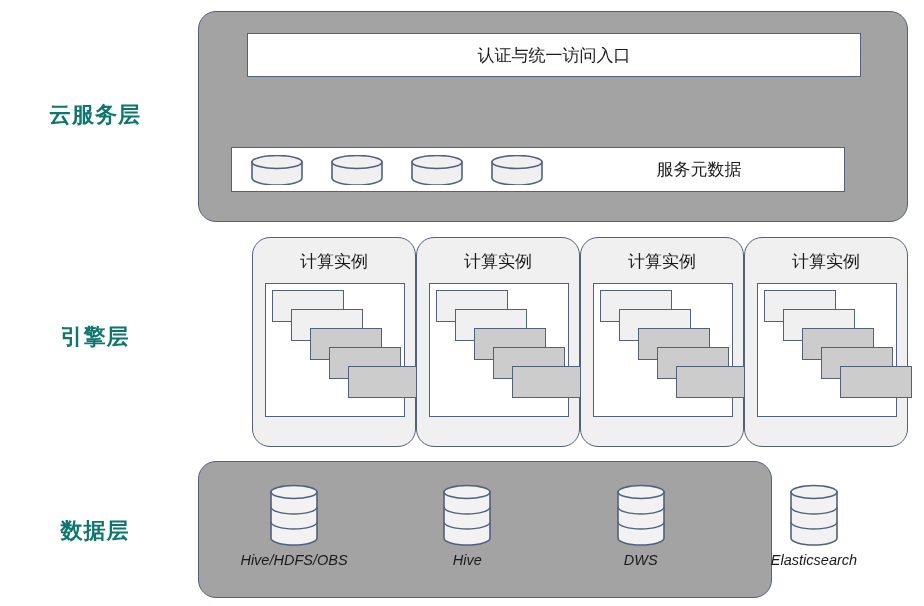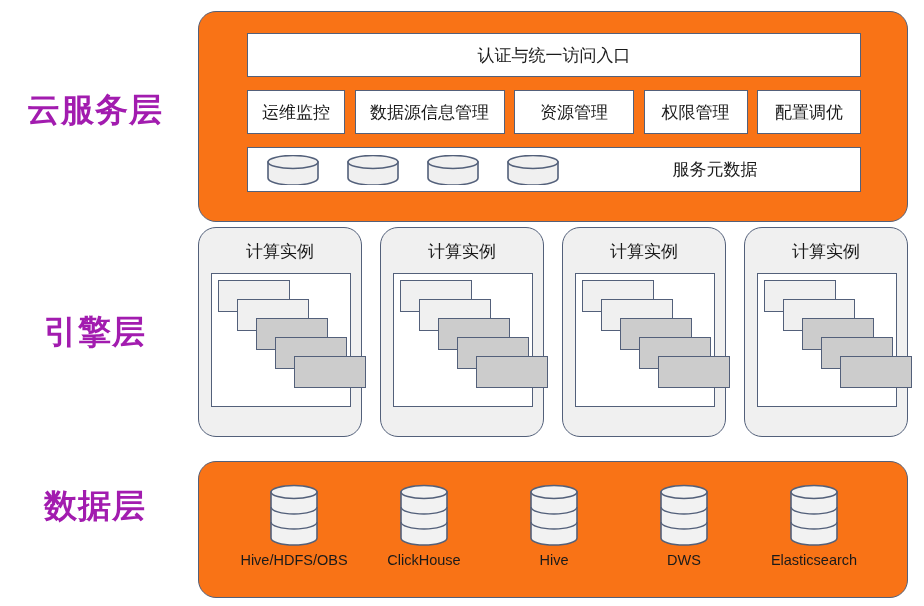--- a/index.html
+++ b/index.html
@@ -16,33 +16,34 @@
   }
 
   
   .layer-label {
     position: absolute;
     left: 0;
     width: 190px;
     text-align: center;
     font-family: "Liberation Sans", sans-serif;
     font-weight: bold;
-    font-size: 33px;
-    color: #a21caf;
+    font-size: 22px;
+    color: #0f766e;
     letter-spacing: 1px;
     white-space: nowrap;
+    margin-top: 12px;
   }
   #label-cloud { top: 88px; }
   #label-engine { top: 310px; }
-  #label-data { top: 484px; }
+  #label-data { top: 504px; }
 
   
   .panel {
     position: absolute;
-    background: #f97316;
+    background: #a3a3a3;
     border: 1.6px solid #53607a;
     border-radius: 18px;
     box-sizing: border-box;
   }
 
   
   #cloud-panel {
     left: 198px;
     top: 11px;
     width: 710px;
@@ -88,21 +89,21 @@
     white-space: nowrap;
   }
   .svc-btn.w1 { width: 98px; }
   .svc-btn.w2 { width: 150px; }
   .svc-btn.w3 { width: 120px; }
   .svc-btn.w4 { width: 104px; }
   .svc-btn.w5 { width: 104px; }
 
   #meta-row {
     position: absolute;
-    left: 48px;
+    left: 32px;
     top: 135px;
     width: 614px;
     height: 45px;
     background: #ffffff;
     border: 1.6px solid #53607a;
     box-sizing: border-box;
     display: flex;
     align-items: center;
   }
   #meta-cyls {
@@ -118,25 +119,25 @@
     text-align: center;
     font-family: "Liberation Serif", serif;
     font-size: 17px;
     color: #1a1a1a;
   }
 
   
   #engine-row {
     position: absolute;
     left: 198px;
-    top: 227px;
+    top: 237px;
     width: 710px;
     height: 210px;
     display: flex;
-    justify-content: space-between;
+    justify-content: flex-end;
   }
   .instance {
     position: relative;
     width: 164px;
     height: 210px;
     background: #f0f0f0;
     border: 1.6px solid #53607a;
     border-radius: 18px;
     box-sizing: border-box;
   }
@@ -172,22 +173,23 @@
   .casc.i0 { left: 6px;  top: 6px;  }
   .casc.i1 { left: 25px; top: 25px; }
   .casc.i2 { left: 44px; top: 44px; }
   .casc.i3 { left: 63px; top: 63px; }
   .casc.i4 { left: 82px; top: 82px; }
 
   
   #data-panel {
     left: 198px;
     top: 461px;
-    width: 710px;
+    width: 574px;
     height: 137px;
+    font-style: italic;
   }
   #data-row {
     position: absolute;
     left: 30px;
     top: 22px;
     width: 650px;
     height: 100px;
     display: flex;
     justify-content: space-between;
     align-items: flex-start;
@@ -211,27 +213,20 @@
 <body>
 
 <div class="layer-label" id="label-cloud">云服务层</div>
 <div class="layer-label" id="label-engine">引擎层</div>
 <div class="layer-label" id="label-data">数据层</div>
 
 <div class="panel" id="cloud-panel">
 
   <div id="auth-entry">认证与统一访问入口</div>
 
-  <div id="service-buttons">
-    <div class="svc-btn w1">运维监控</div>
-    <div class="svc-btn w2">数据源信息管理</div>
-    <div class="svc-btn w3">资源管理</div>
-    <div class="svc-btn w4">权限管理</div>
-    <div class="svc-btn w5">配置调优</div>
-  </div>
 
   <div id="meta-row">
     <div id="meta-cyls">
       <svg class="meta-cyl" viewBox="0 0 54 30">
         <path d="M2,7 L2,23 A25,7 0 0 0 52,23 L52,7 Z" fill="#f0f0f0" stroke="#53607a" stroke-width="1.6"></path>
         <ellipse cx="27" cy="7" rx="25" ry="6.5" fill="#f0f0f0" stroke="#53607a" stroke-width="1.6"></ellipse>
       </svg>
       <svg class="meta-cyl" viewBox="0 0 54 30">
         <path d="M2,7 L2,23 A25,7 0 0 0 52,23 L52,7 Z" fill="#f0f0f0" stroke="#53607a" stroke-width="1.6"></path>
         <ellipse cx="27" cy="7" rx="25" ry="6.5" fill="#f0f0f0" stroke="#53607a" stroke-width="1.6"></ellipse>
@@ -303,54 +298,45 @@
     <div class="db-item">
       <svg class="db-cyl" viewBox="0 0 52 62">
         <path d="M3,8 L3,54 A23,7 0 0 0 49,54 L49,8 Z" fill="#f2f2f2" stroke="#53607a" stroke-width="1.6"></path>
         <ellipse cx="26" cy="8" rx="23" ry="6.5" fill="#f2f2f2" stroke="#53607a" stroke-width="1.6"></ellipse>
         <path d="M3,23 A23,7 0 0 0 49,23" fill="none" stroke="#53607a" stroke-width="1.4"></path>
         <path d="M3,38 A23,7 0 0 0 49,38" fill="none" stroke="#53607a" stroke-width="1.4"></path>
       </svg>
       <div class="db-label">Hive/HDFS/OBS</div>
     </div>
 
+
     <div class="db-item">
       <svg class="db-cyl" viewBox="0 0 52 62">
         <path d="M3,8 L3,54 A23,7 0 0 0 49,54 L49,8 Z" fill="#f2f2f2" stroke="#53607a" stroke-width="1.6"></path>
         <ellipse cx="26" cy="8" rx="23" ry="6.5" fill="#f2f2f2" stroke="#53607a" stroke-width="1.6"></ellipse>
         <path d="M3,23 A23,7 0 0 0 49,23" fill="none" stroke="#53607a" stroke-width="1.4"></path>
         <path d="M3,38 A23,7 0 0 0 49,38" fill="none" stroke="#53607a" stroke-width="1.4"></path>
       </svg>
-      <div class="db-label">ClickHouse</div>
+      <div class="db-label">Hive</div>
     </div>
 
     <div class="db-item">
       <svg class="db-cyl" viewBox="0 0 52 62">
         <path d="M3,8 L3,54 A23,7 0 0 0 49,54 L49,8 Z" fill="#f2f2f2" stroke="#53607a" stroke-width="1.6"></path>
         <ellipse cx="26" cy="8" rx="23" ry="6.5" fill="#f2f2f2" stroke="#53607a" stroke-width="1.6"></ellipse>
         <path d="M3,23 A23,7 0 0 0 49,23" fill="none" stroke="#53607a" stroke-width="1.4"></path>
         <path d="M3,38 A23,7 0 0 0 49,38" fill="none" stroke="#53607a" stroke-width="1.4"></path>
       </svg>
-      <div class="db-label">Hive</div>
+      <div class="db-label">DWS</div>
     </div>
 
     <div class="db-item">
       <svg class="db-cyl" viewBox="0 0 52 62">
         <path d="M3,8 L3,54 A23,7 0 0 0 49,54 L49,8 Z" fill="#f2f2f2" stroke="#53607a" stroke-width="1.6"></path>
         <ellipse cx="26" cy="8" rx="23" ry="6.5" fill="#f2f2f2" stroke="#53607a" stroke-width="1.6"></ellipse>
         <path d="M3,23 A23,7 0 0 0 49,23" fill="none" stroke="#53607a" stroke-width="1.4"></path>
         <path d="M3,38 A23,7 0 0 0 49,38" fill="none" stroke="#53607a" stroke-width="1.4"></path>
       </svg>
-      <div class="db-label">DWS</div>
-    </div>
-
-    <div class="db-item">
-      <svg class="db-cyl" viewBox="0 0 52 62">
-        <path d="M3,8 L3,54 A23,7 0 0 0 49,54 L49,8 Z" fill="#f2f2f2" stroke="#53607a" stroke-width="1.6"></path>
-        <ellipse cx="26" cy="8" rx="23" ry="6.5" fill="#f2f2f2" stroke="#53607a" stroke-width="1.6"></ellipse>
-        <path d="M3,23 A23,7 0 0 0 49,23" fill="none" stroke="#53607a" stroke-width="1.4"></path>
-        <path d="M3,38 A23,7 0 0 0 49,38" fill="none" stroke="#53607a" stroke-width="1.4"></path>
-      </svg>
       <div class="db-label">Elasticsearch</div>
     </div>
 
   </div>
 </div>
 
 </body></html>

